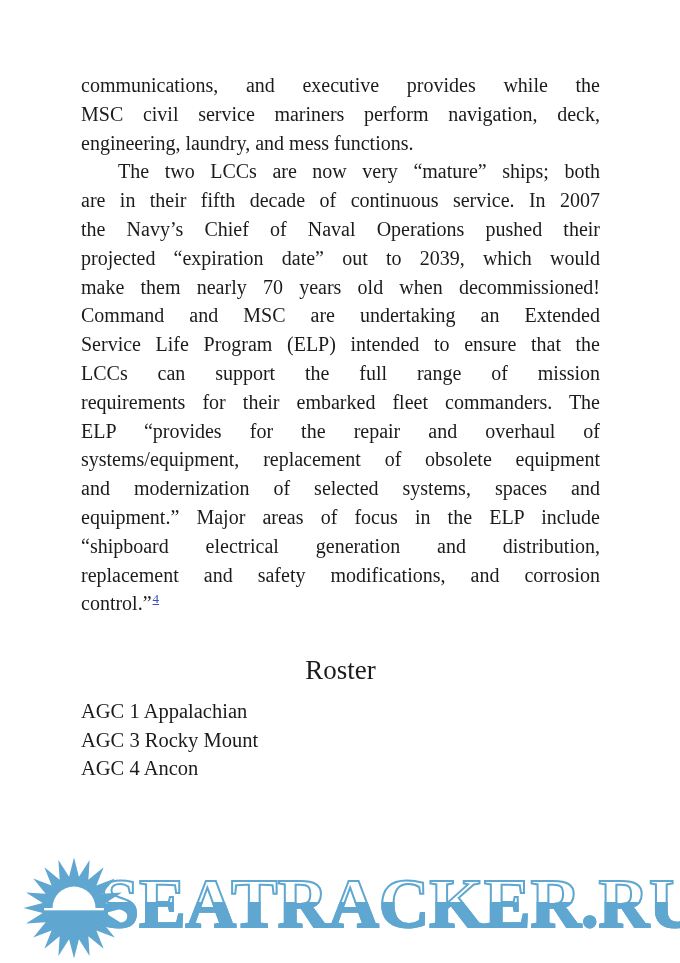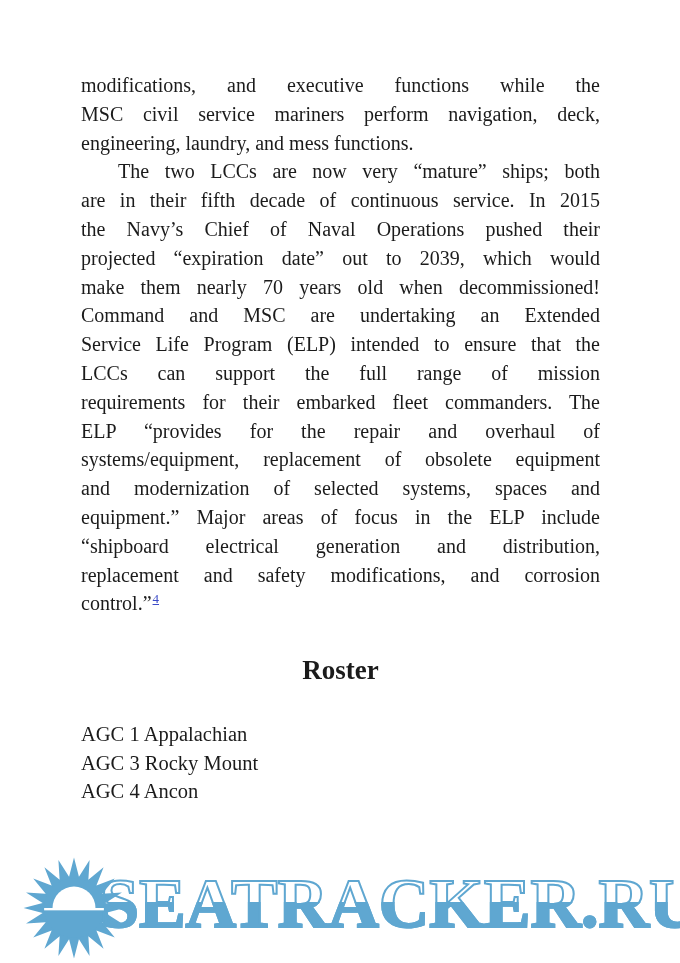--- a/index.html
+++ b/index.html
@@ -42,25 +42,25 @@
     text-decoration: underline;
     font-size: 13px;
     line-height: 0;
     margin-left: 1px;
     cursor: pointer;
   }
   .roster-heading {
     margin: 37px 0 0 0;
     font-size: 27px;
     line-height: 31px;
-    font-weight: bold;
+    font-weight: normal;
     text-align: center;
   }
   .roster-list {
-    margin-top: 34px;
+    margin-top: 11px;
     font-size: 20.5px;
     line-height: 28.6px;
   }
   .roster-item { white-space: nowrap; }
   .watermark {
     position: absolute;
     left: 16px;
     bottom: 0;
     width: 680px;
     height: 112px;
@@ -91,27 +91,27 @@
   }
 </style>
 </head>
 <body>
 
 <div class="page">
 
   <div class="content">
     <div class="body-text">
       <div class="paragraph">
-          <div class="line">modifications, and executive functions while the</div>
+          <div class="line">communications, and executive provides while the</div>
           <div class="line">MSC civil service mariners perform navigation, deck,</div>
           <div class="line last">engineering, laundry, and mess functions.</div>
         </div>
       <div class="paragraph">
           <div class="line indent">The two LCCs are now very “mature” ships; both</div>
-          <div class="line">are in their fifth decade of continuous service. In 2015</div>
+          <div class="line">are in their fifth decade of continuous service. In 2007</div>
           <div class="line">the Navy’s Chief of Naval Operations pushed their</div>
           <div class="line">projected “expiration date” out to 2039, which would</div>
           <div class="line">make them nearly 70 years old when decommissioned!</div>
           <div class="line">Command and MSC are undertaking an Extended</div>
           <div class="line">Service Life Program (ELP) intended to ensure that the</div>
           <div class="line">LCCs can support the full range of mission</div>
           <div class="line">requirements for their embarked fleet commanders. The</div>
           <div class="line">ELP “provides for the repair and overhaul of</div>
           <div class="line">systems/equipment, replacement of obsolete equipment</div>
           <div class="line">and modernization of selected systems, spaces and</div>

